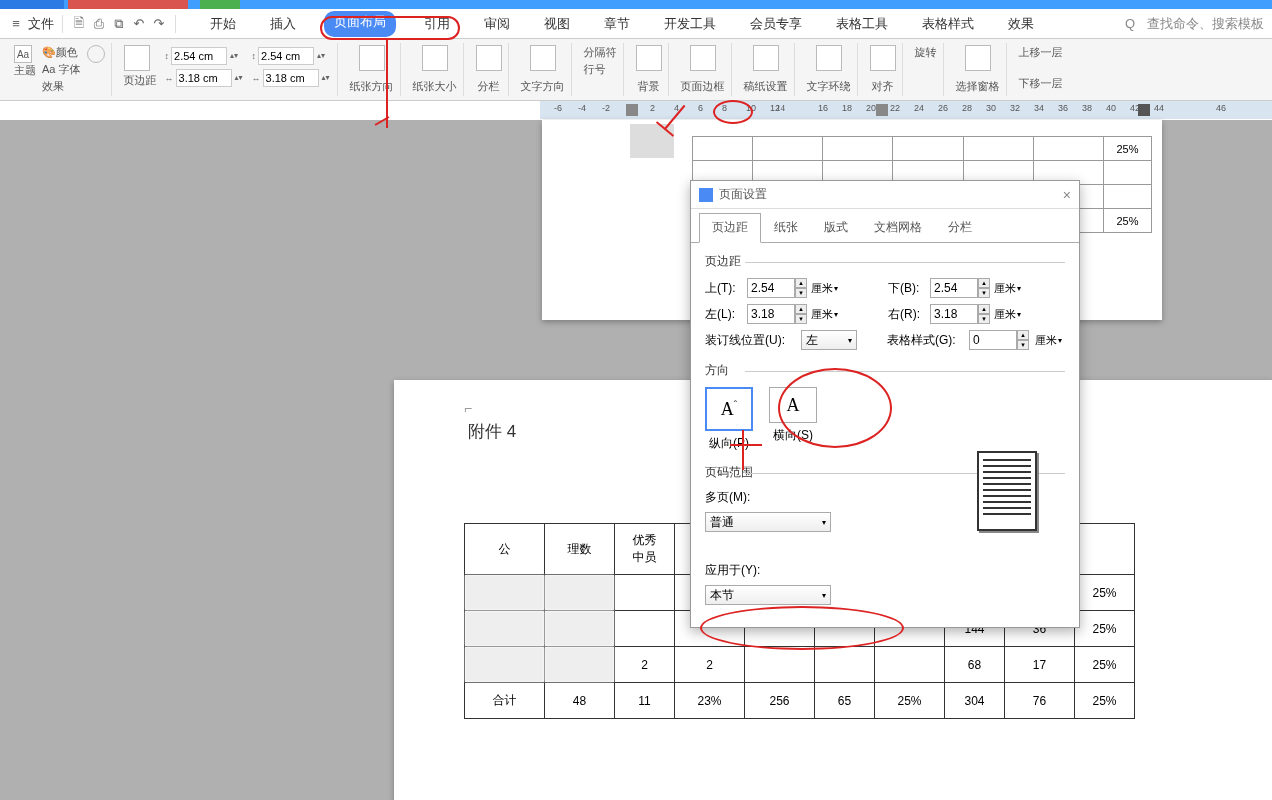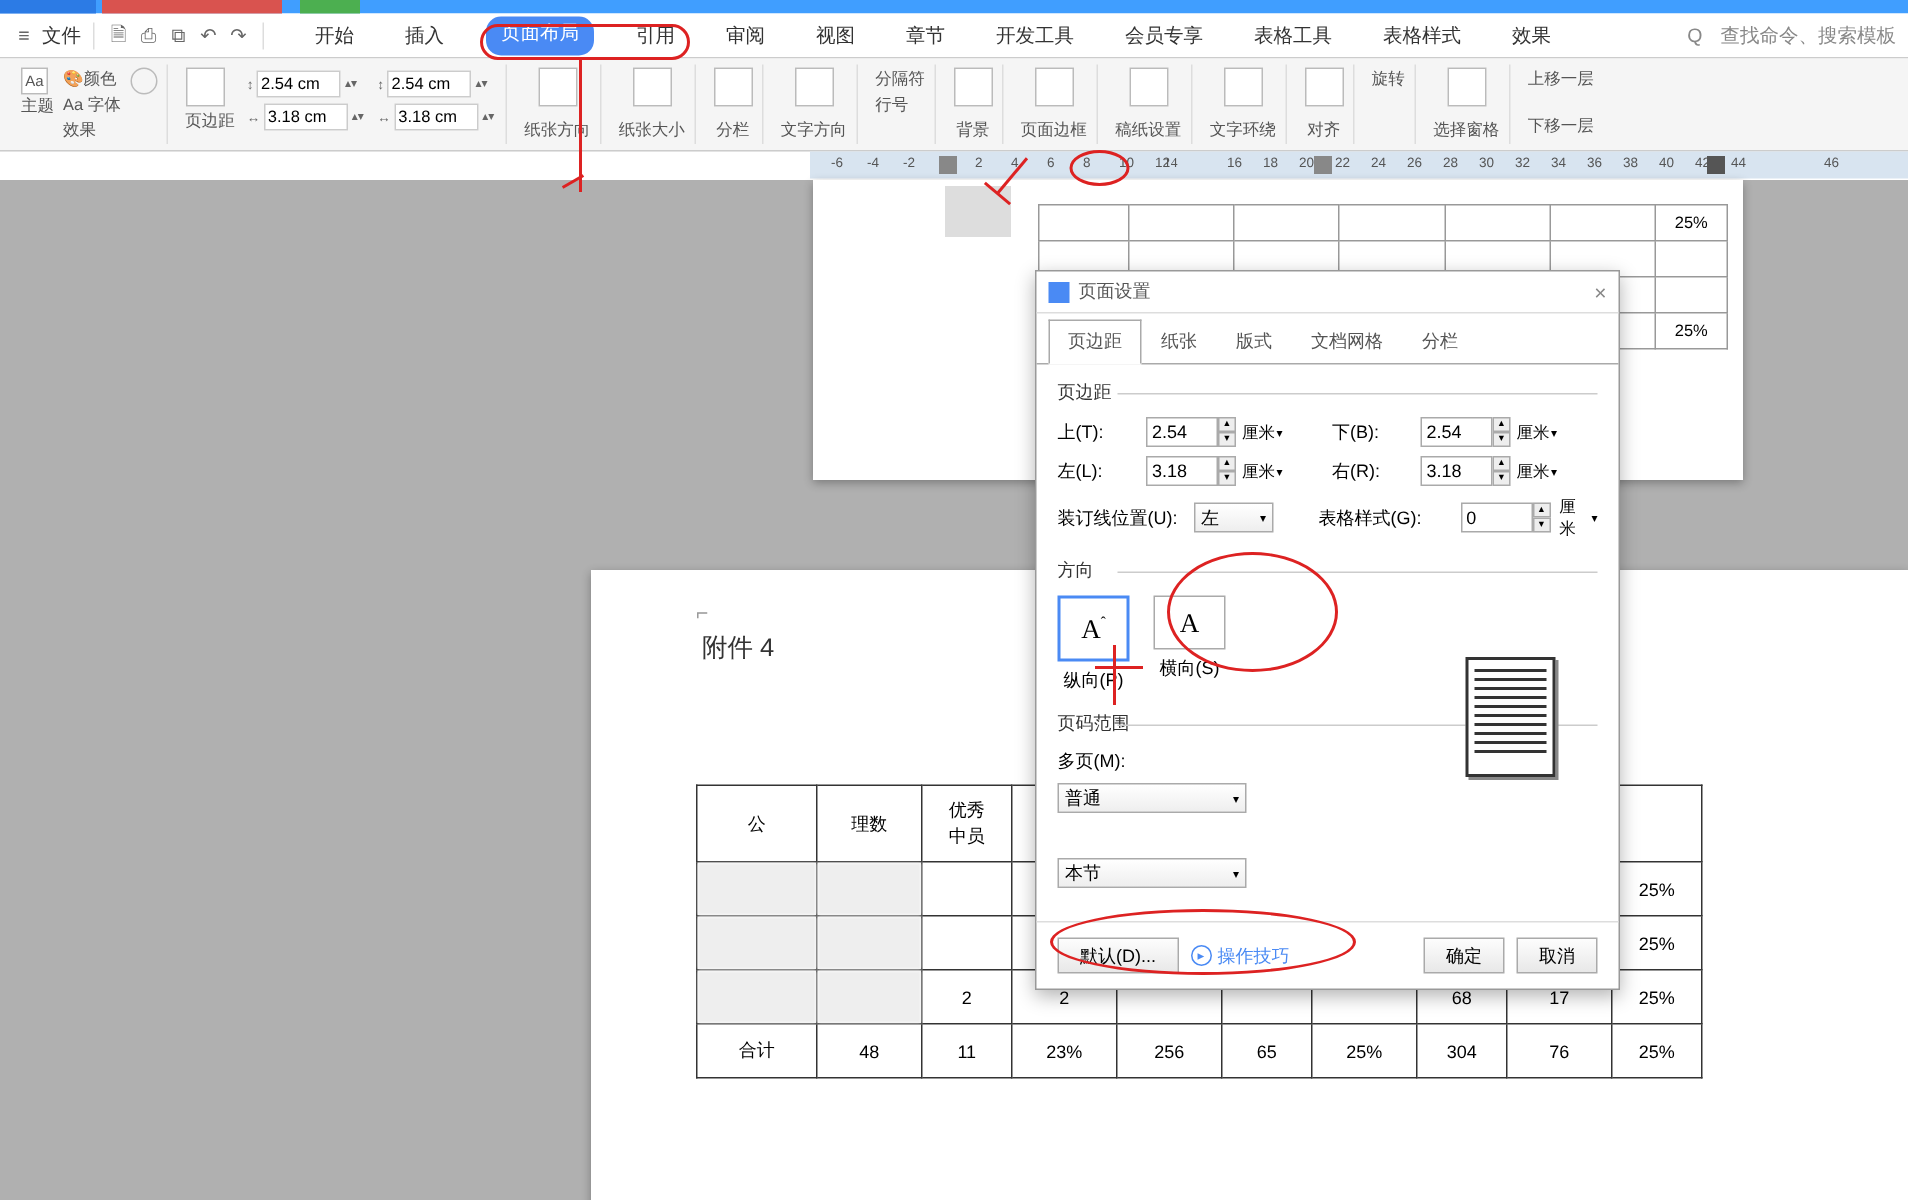--- a/index.html
+++ b/index.html
@@ -62,21 +62,21 @@
     .dialog-tab { padding: 5px 12px; font-size: 12px; color: #555; border: 1px solid transparent; cursor: pointer; }
     .dialog-tab.active { border: 1px solid #aaa; border-bottom: 1px solid #fff; background: #fff; margin-bottom: -1px; }
     .dialog-body { padding: 10px 14px; }
     .fieldset { border: none; margin-bottom: 12px; }
     .fieldset-label { font-size: 12px; color: #333; margin-bottom: 8px; display: block; position: relative; }
     .fieldset-label::after { content: ""; position: absolute; top: 50%; left: 40px; right: 0; height: 1px; background: #ccc; }
     .form-row { display: flex; align-items: center; gap: 6px; margin-bottom: 6px; font-size: 12px; }
     .form-row label { width: 90px; }
     .form-row .half { display: flex; align-items: center; gap: 4px; width: 50%; }
     .form-row .half label { width: 38px; }
-    .num-input { display: flex; align-items: center; margin-left: 17px; }
+    .num-input { display: flex; align-items: center; }
     .num-input input { width: 48px; height: 20px; border: 1px solid #aaa; padding: 0 3px; font-size: 12px; }
     .num-input .spins { display: flex; flex-direction: column; width: 12px; }
     .num-input .spins span { height: 10px; font-size: 7px; background: #eee; border: 1px solid #aaa; text-align: center; line-height: 8px; cursor: pointer; }
     .unit { display: flex; align-items: center; font-size: 11px; gap: 1px; }
     .unit .dd { font-size: 8px; }
     select, .fake-select { height: 20px; border: 1px solid #aaa; font-size: 12px; padding: 0 4px; background: linear-gradient(#fff, #eee); }
     .fake-select { display: inline-flex; align-items: center; justify-content: space-between; }
     .fake-select .dd { font-size: 8px; margin-left: 6px; }
     
     .orient-opts { display: flex; gap: 16px; margin-top: 4px; }
@@ -519,48 +519,41 @@
       <div class="form-row">
         <span class="fake-select" style="width:126px;">
             <span>普通</span>
             <span class="dd">▾</span>
           </span>
       </div>
     </div>
 
     <div class="fieldset" style="margin-top:30px;position:relative;">
       <div class="form-row">
+        <label style="width:60px;">应用于(Y):</label>
+      </div>
+      <div class="form-row">
         <span class="fake-select" style="width:126px;">
             <span>本节</span>
             <span class="dd">▾</span>
           </span>
       </div>
       <div class="preview-box">
         <div class="line"></div>
           <div class="line"></div>
           <div class="line"></div>
           <div class="line"></div>
         <div class="line"></div>
           <div class="line"></div>
           <div class="line"></div>
           <div class="line"></div>
         <div class="line"></div>
           <div class="line"></div>
       </div>
     </div>
-  </div>
-  <div class="dialog-footer">
-    <button class="dlg-btn">默认(D)...</button>
-    <span class="link-btn">
-        <span class="circ">▸</span>
-        <span>操作技巧</span>
-      </span>
-    <div style="flex:1"></div>
-    <button class="dlg-btn">确定</button>
-    <button class="dlg-btn">取消</button>
   </div>
 </div>
 
 <div class="anno" style="top:16px;left:320px;width:140px;height:24px;border-radius:12px;"></div>
 <div class="anno" style="top:100px;left:713px;width:40px;height:24px;"></div>
 <div class="anno" style="top:368px;left:778px;width:114px;height:80px;"></div>
 <div class="anno" style="top:606px;left:700px;width:204px;height:44px;"></div>
 <div class="anno-line" style="top:40px;left:386px;width:2px;height:88px;"></div>
 <div class="anno-line" style="top:120px;left:374px;width:16px;height:2px;transform:rotate(-30deg);"></div>
 <div class="anno-line" style="top:116px;left:660px;width:30px;height:2px;transform:rotate(-50deg);"></div>

